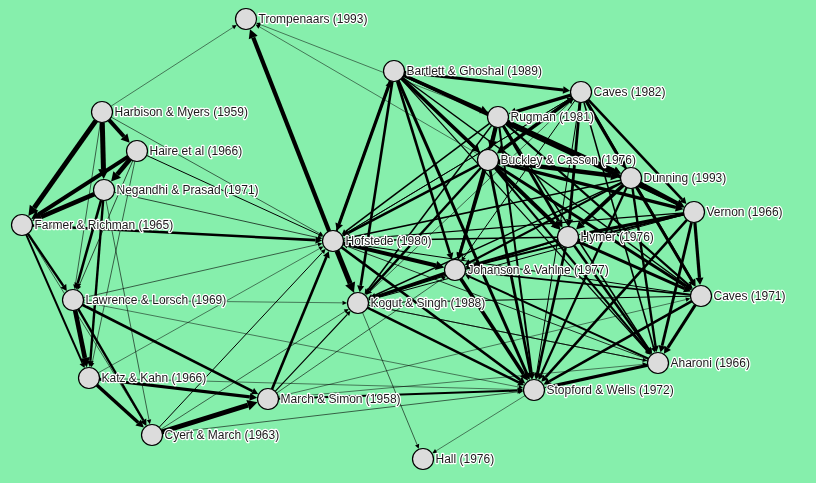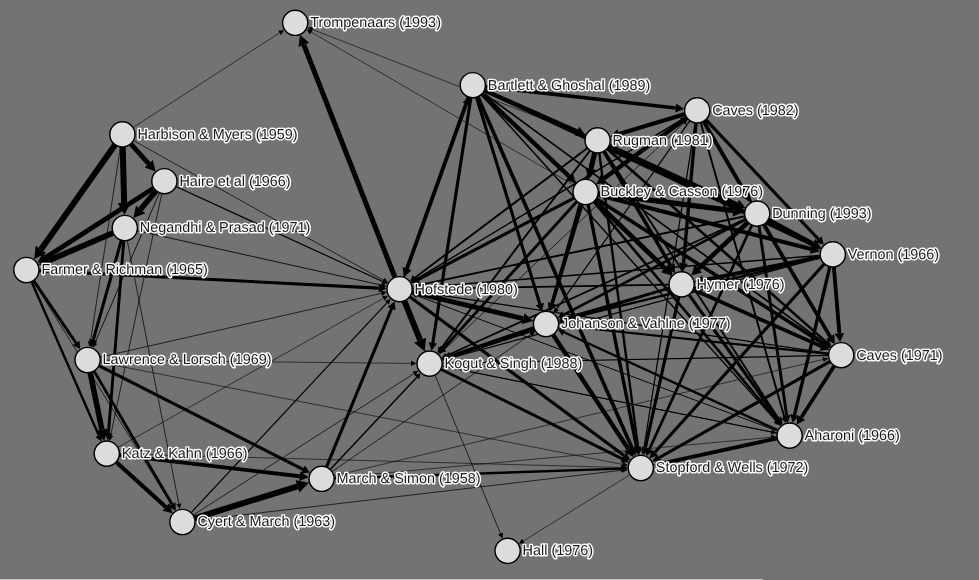--- a/index.html
+++ b/index.html
@@ -7,21 +7,21 @@
     padding: 0;
     background: #ffffff;
   }
   body {
     font-family: "Liberation Sans", "DejaVu Sans", sans-serif;
   }
   #canvas-wrap {
     position: relative;
     width: 816px;
     height: 483px;
-    background: #737373;
+    background: #86efac;
     overflow: hidden;
   }
   #net-svg {
     position: absolute;
     top: 0;
     left: 0;
     width: 816px;
     height: 483px;
     display: block;
   }

